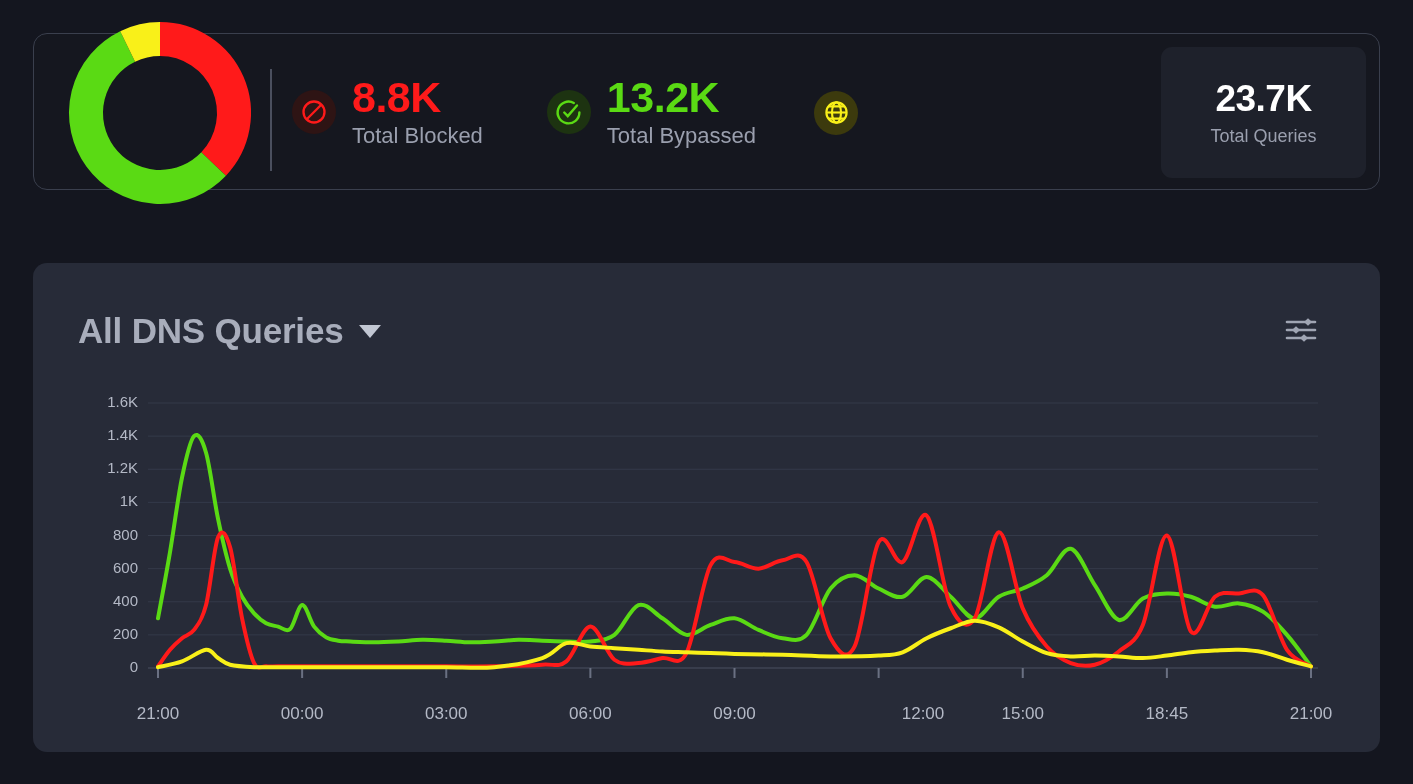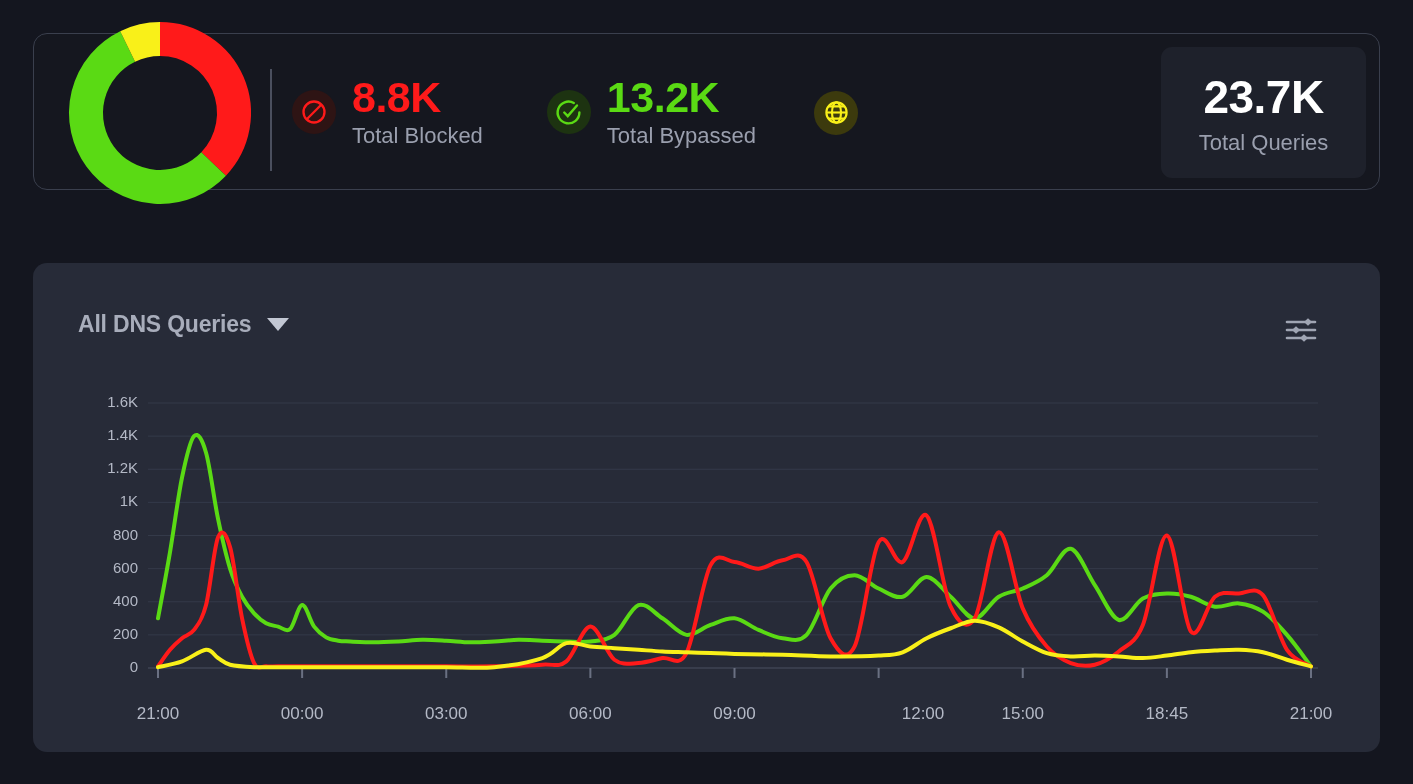--- a/index.html
+++ b/index.html
@@ -61,37 +61,37 @@
 
   .total-card {
     position: absolute; right: 13px; top: 13px;
     width: 205px; height: 131px;
     background: #1e212b;
     border-radius: 11px;
     display: flex; flex-direction: column;
     align-items: center; justify-content: center;
   }
   .total-value {
-    font-size: 46px; font-weight: bold; color: #ffffff; letter-spacing: -0.5px;
-  }
-  .total-label { font-size: 22px; color: #9a9fae; margin-top: 6px; }
+    font-size: 37px; font-weight: bold; color: #ffffff; letter-spacing: -0.5px;
+  }
+  .total-label { font-size: 18px; color: #9a9fae; margin-top: 6px; }
 
   
   .chart-panel {
     position: absolute; left: 33px; top: 263px;
     width: 1347px; height: 489px;
     background: #272b38;
     border-radius: 14px;
   }
   .chart-head {
     position: absolute; left: 45px; top: 48px;
     display: flex; align-items: center;
   }
   .chart-title {
-    font-size: 23px; font-weight: bold; color: #a8adbb; letter-spacing: -0.2px;
+    font-size: 35px; font-weight: bold; color: #a8adbb; letter-spacing: -0.2px;
   }
   .caret {
     margin-left: 16px; width: 0; height: 0;
     border-left: 11px solid transparent;
     border-right: 11px solid transparent;
     border-top: 13px solid #c2c7d3;
   }
   .filter-icon {
     position: absolute; right: 62px; top: 52px;
     width: 34px; height: 30px; cursor: pointer;

